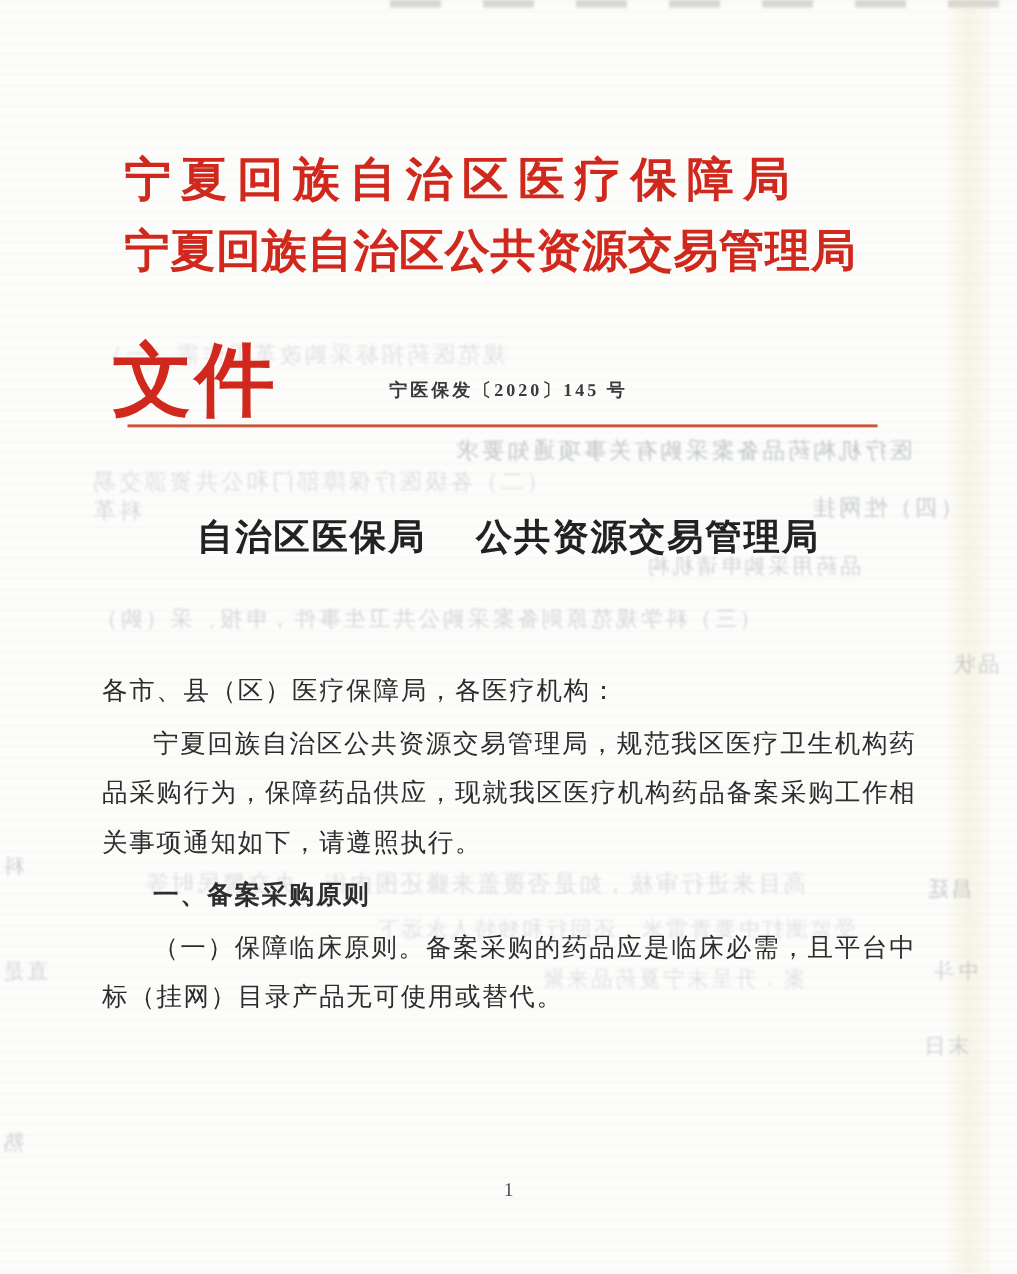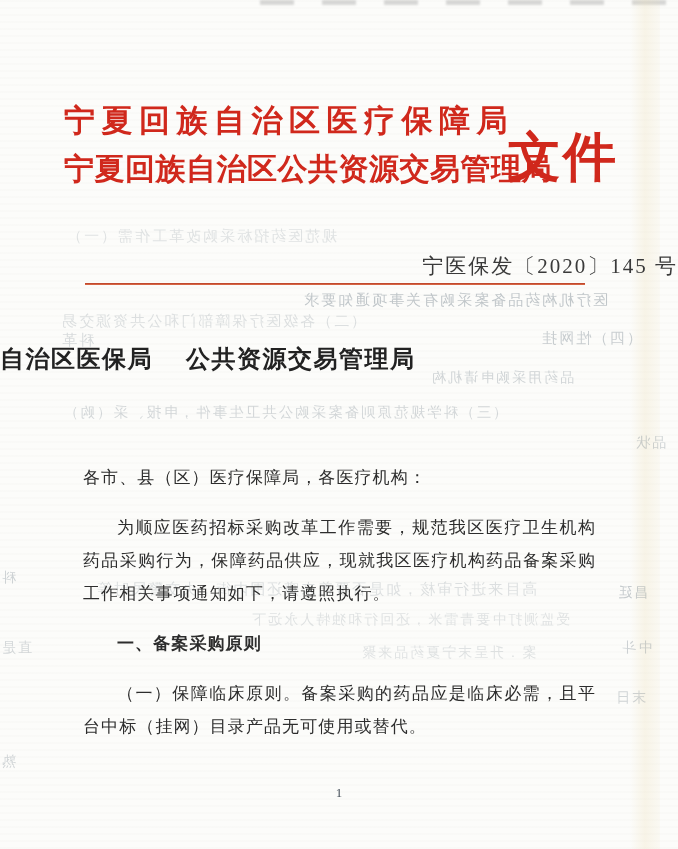--- a/index.html
+++ b/index.html
@@ -35,58 +35,59 @@
     position: absolute;
     color: #63727e;
     transform: scaleX(-1);
     filter: blur(0.7px);
     white-space: nowrap;
     letter-spacing: 2px;
     pointer-events: none;
   }
   
   .doc-header {
-    position: absolute; top: 96px; left: 64px; width: 545px;
-    display: flex; align-items: center;
+    position: absolute; top: 96px; left: 83px; width: 545px;
+    display: flex; 
     color: #d0281c;
+    flex-direction: column;
   }
   .agency { width: 452px; }
   .agency-line1 {
     font-size: 31px; font-weight: bold; letter-spacing: 6.5px;
     line-height: 48px; white-space: nowrap;
   }
   .agency-line2 {
     font-size: 30px; font-weight: bold; letter-spacing: 0.5px;
     line-height: 48px; white-space: nowrap;
   }
   .doc-type {
     font-size: 53px; font-weight: bold; letter-spacing: 2px;
     margin-left: -8px; margin-top: 26px; white-space: nowrap;
   }
   .doc-number {
     position: absolute; top: 252px; left: 0; width: 678px;
-    text-align: right; font-size: 21px; letter-spacing: 2px; color: #3a3a3a;
+    text-align: center; font-size: 12px; letter-spacing: 2px; color: #3a3a3a; font-weight: bold;
   }
   .red-divider {
     position: absolute; top: 283px; left: 85px; width: 500px; height: 2px;
     background: linear-gradient(180deg, #b53c24, #e0714d);
   }
   .title {
     position: absolute; top: 341px; left: 0; width: 678px;
-    text-align: left; color: #222;
+    text-align: center; color: #222;
     font-size: 24px; font-weight: bold; letter-spacing: 1.5px;
     line-height: 37px;
   }
   .body-text {
     position: absolute; top: 444px; left: 66px; width: 547px;
     color: #2d2d2d; font-size: 17px; letter-spacing: 1.1px;
     line-height: 33px;
     text-align: justify;
   }
-  .body-text p { margin: 17px; }
+  .body-text p { margin: 2px; font-family: Liberation Mono, monospace; }
   .indent { text-indent: 2em; }
   .heading { font-weight: bold; }
   .page-number {
     position: absolute; top: 785px; left: 0; width: 678px;
     text-align: center; font-size: 13px; color: #46505a;
   }
 </style>
 </head>
 <body>
 
@@ -124,20 +125,20 @@
   <div class="doc-number">宁医保发〔2020〕145 号</div>
 
   <div class="red-divider"></div>
 
   <div class="title">
     <div>自治区医保局　 公共资源交易管理局</div>
   </div>
 
   <div class="body-text">
     <p class="salutation">各市、县（区）医疗保障局，各医疗机构：</p>
-    <p class="indent">为顺应医药招标采购改革工作需要，规范我区医疗卫生机构药品采购行为，保障药品供应，现就我区医疗机构药品备案采购工作相关事项通知如下，请遵照执行。</p>
+    <p class="indent">宁夏回族自治区公共资源交易管理局，规范我区医疗卫生机构药品采购行为，保障药品供应，现就我区医疗机构药品备案采购工作相关事项通知如下，请遵照执行。</p>
     <p class="indent heading">一、备案采购原则</p>
     <p class="indent">（一）保障临床原则。备案采购的药品应是临床必需，且平台中标（挂网）目录产品无可使用或替代。</p>
   </div>
 
   <div class="page-number">1</div>
 
 </div>
 
 </body></html>

